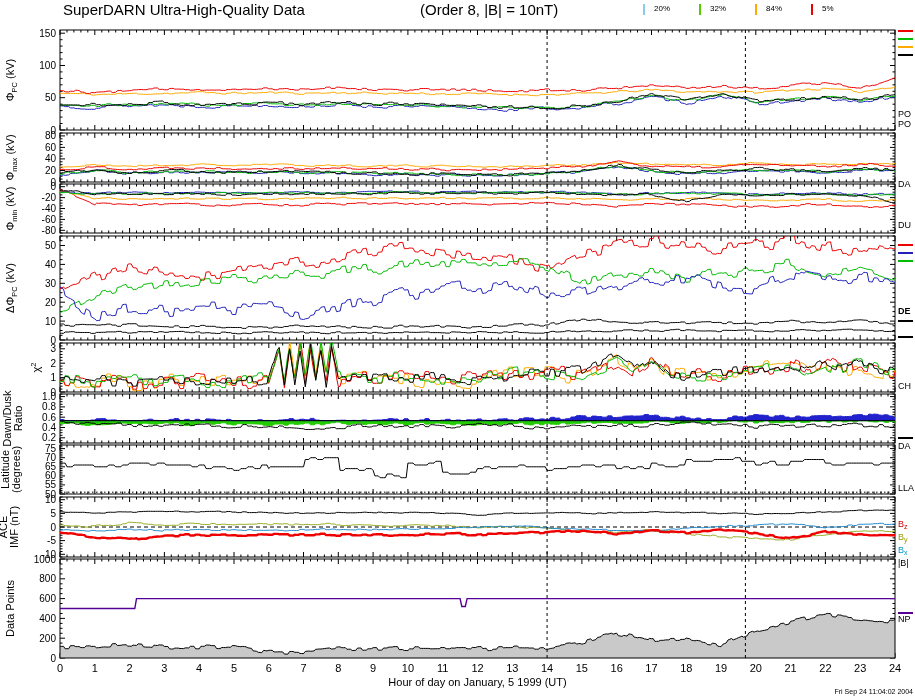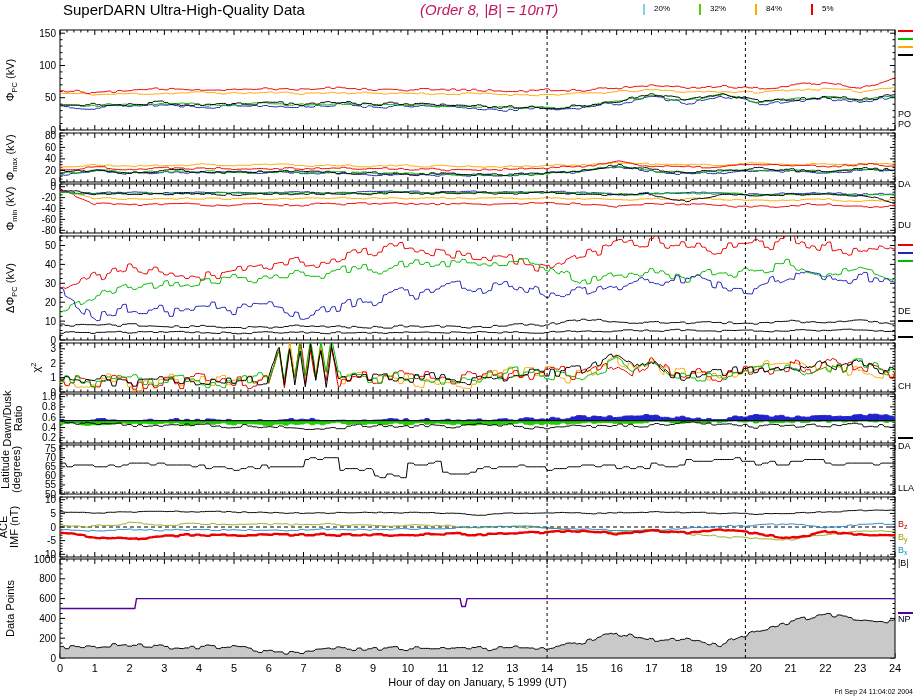--- a/index.html
+++ b/index.html
@@ -1,20 +1,20 @@
 <!DOCTYPE html>
 <html><head>
 <meta charset="utf-8">
 <style>
   html,body{margin:0;padding:0;background:#ffffff;}
   .screen{position:relative;width:915px;height:700px;background:#fff;overflow:hidden;
           font-family:"Liberation Sans",sans-serif;}
   .title-row{position:absolute;top:1px;left:0;width:100%;height:18px;padding-left:48px;}
   .page-title{position:absolute;left:63px;top:0;font-size:15px;color:#000;letter-spacing:0px;}
-  .page-subtitle{position:absolute;left:420px;top:0;font-size:15px;color:#be185d;font-style:italic;}
+  .page-subtitle{position:absolute;left:420px;top:0;font-size:15px;color:#000000;}
   .legend{position:absolute;left:643px;top:4px;display:flex;gap:29px;align-items:center;}
   .legend-item{display:flex;align-items:flex-start;gap:9px;}
   .legend-bar{width:2px;height:11px;display:inline-block;}
   .legend-label{font-size:8px;color:#000;font-family:"Liberation Sans",sans-serif;}
   svg{position:absolute;left:0;top:0;}
   .xlabel{position:absolute;left:60px;top:676px;width:835px;text-align:center;font-size:11px;color:#000;}
   .timestamp{position:absolute;right:2px;top:688px;font-size:7px;color:#000;}
   .rlabel{position:absolute;left:898px;font-size:9px;line-height:10px;color:#000;white-space:pre;
           font-family:"Liberation Sans",sans-serif;margin-top:16px;}
   .rkey{position:absolute;width:15px;height:2px;}
@@ -250,21 +250,21 @@
       <text x="895" y="672" text-anchor="middle" font-size="11" font-family="&quot;Liberation Sans&quot;,sans-serif" fill="#000">24</text>
     </svg>
   <div id="right-labels">
       <div class="rlabel" style="top: 93px;"><div>PO</div><div>PO</div></div>
       <div class="rkey" style="left: 898px; top: 30px; background: rgb(238, 0, 0);"></div>
       <div class="rkey" style="left: 898px; top: 38px; background: rgb(0, 187, 0);"></div>
       <div class="rkey" style="left: 898px; top: 46px; background: rgb(255, 170, 0);"></div>
       <div class="rkey" style="left: 898px; top: 54px; background: rgb(0, 0, 0);"></div>
       <div class="rlabel" style="top: 163px;"><div>DA</div></div>
       <div class="rlabel" style="top: 204px;"><div>DU</div></div>
-      <div class="rlabel" style="top: 290px;"><div>DE</div></div>
+      <div class="rlabel" style="top: 290px; font-weight: bold;"><div>DE</div></div>
       <div class="rkey" style="left: 898px; top: 244px; background: rgb(238, 0, 0);"></div>
       <div class="rkey" style="left: 898px; top: 252px; background: rgb(34, 34, 187);"></div>
       <div class="rkey" style="left: 898px; top: 260px; background: rgb(0, 187, 0);"></div>
       <div class="rkey" style="left: 898px; top: 320px; background: rgb(0, 0, 0);"></div>
       <div class="rkey" style="left: 898px; top: 336px; background: rgb(0, 0, 0);"></div>
       <div class="rlabel" style="top: 365px;"><div>CH</div></div>
       <div class="rlabel" style="top: 425px;"><div>DA</div></div>
       <div class="rkey" style="left: 898px; top: 437px; background: rgb(0, 0, 0);"></div>
       <div class="rlabel" style="top: 467px;"><div>LLA</div></div>
       <div class="rlabel" style="top: 503px;"><div style="color: rgb(204, 0, 0);">B<sub>z</sub></div><div style="color: rgb(153, 153, 0);">B<sub>y</sub></div><div style="color: rgb(0, 153, 204);">B<sub>x</sub></div><div style="color: rgb(0, 0, 0);">|B|</div></div>

